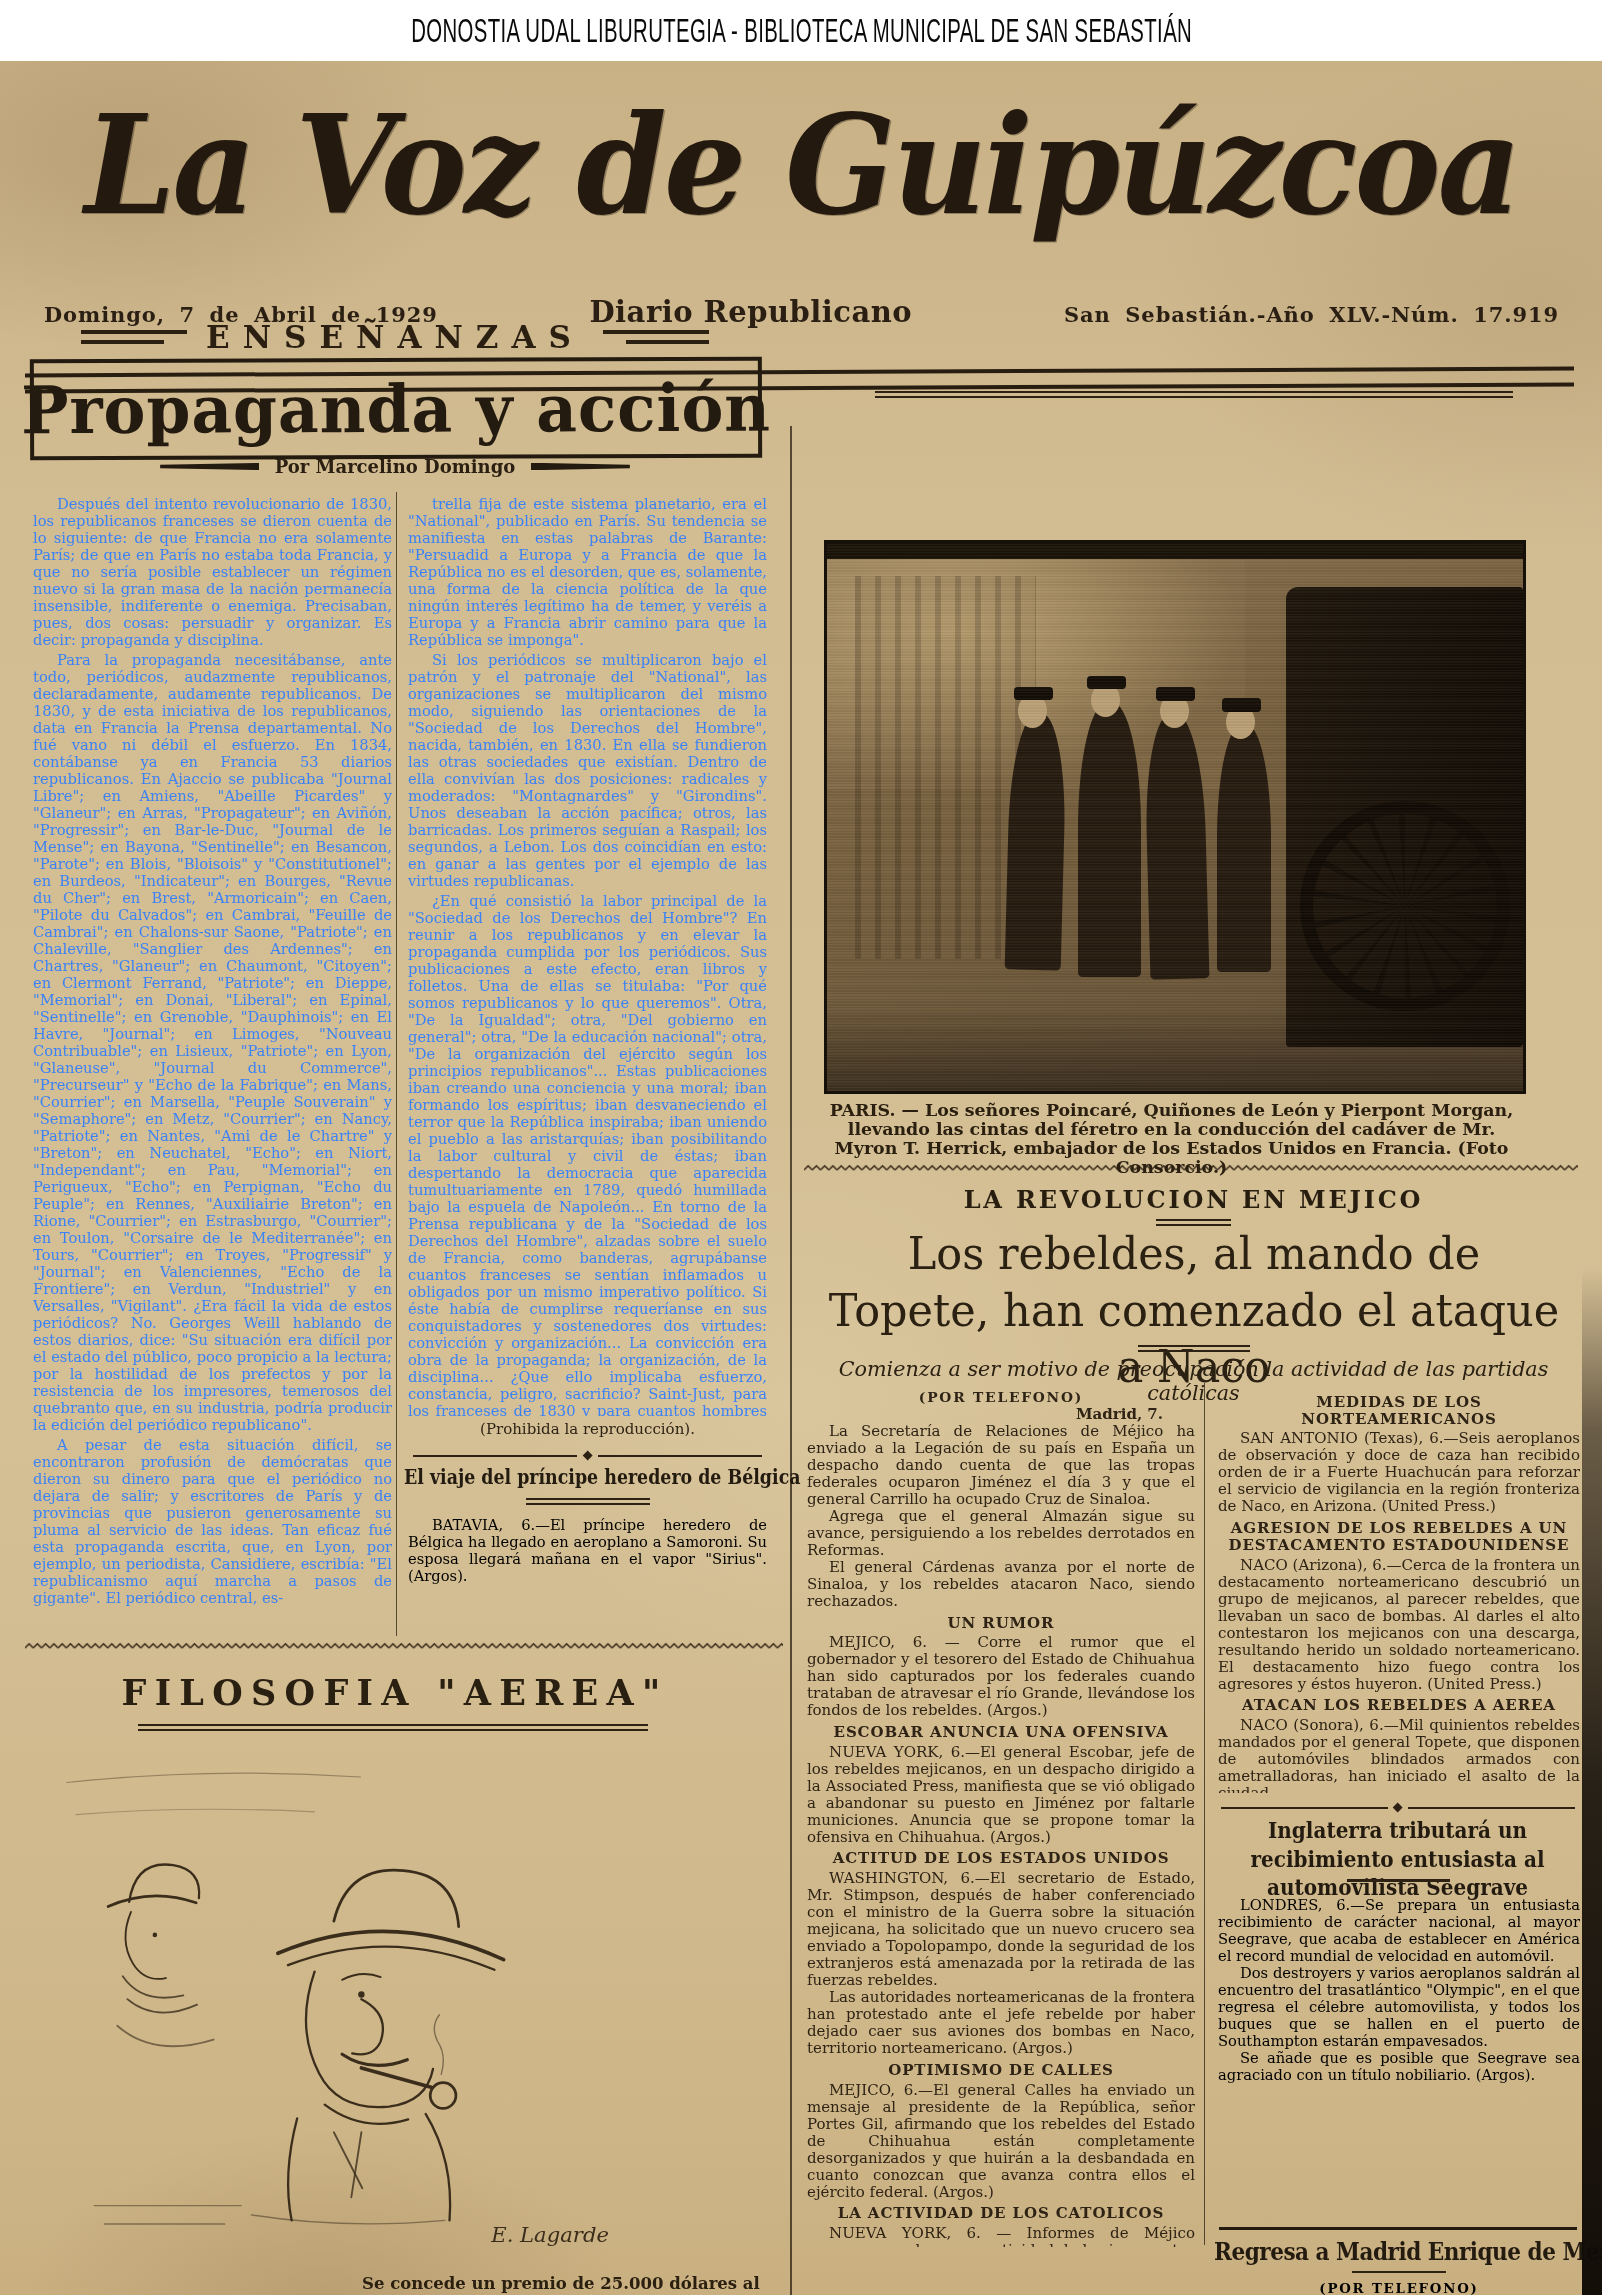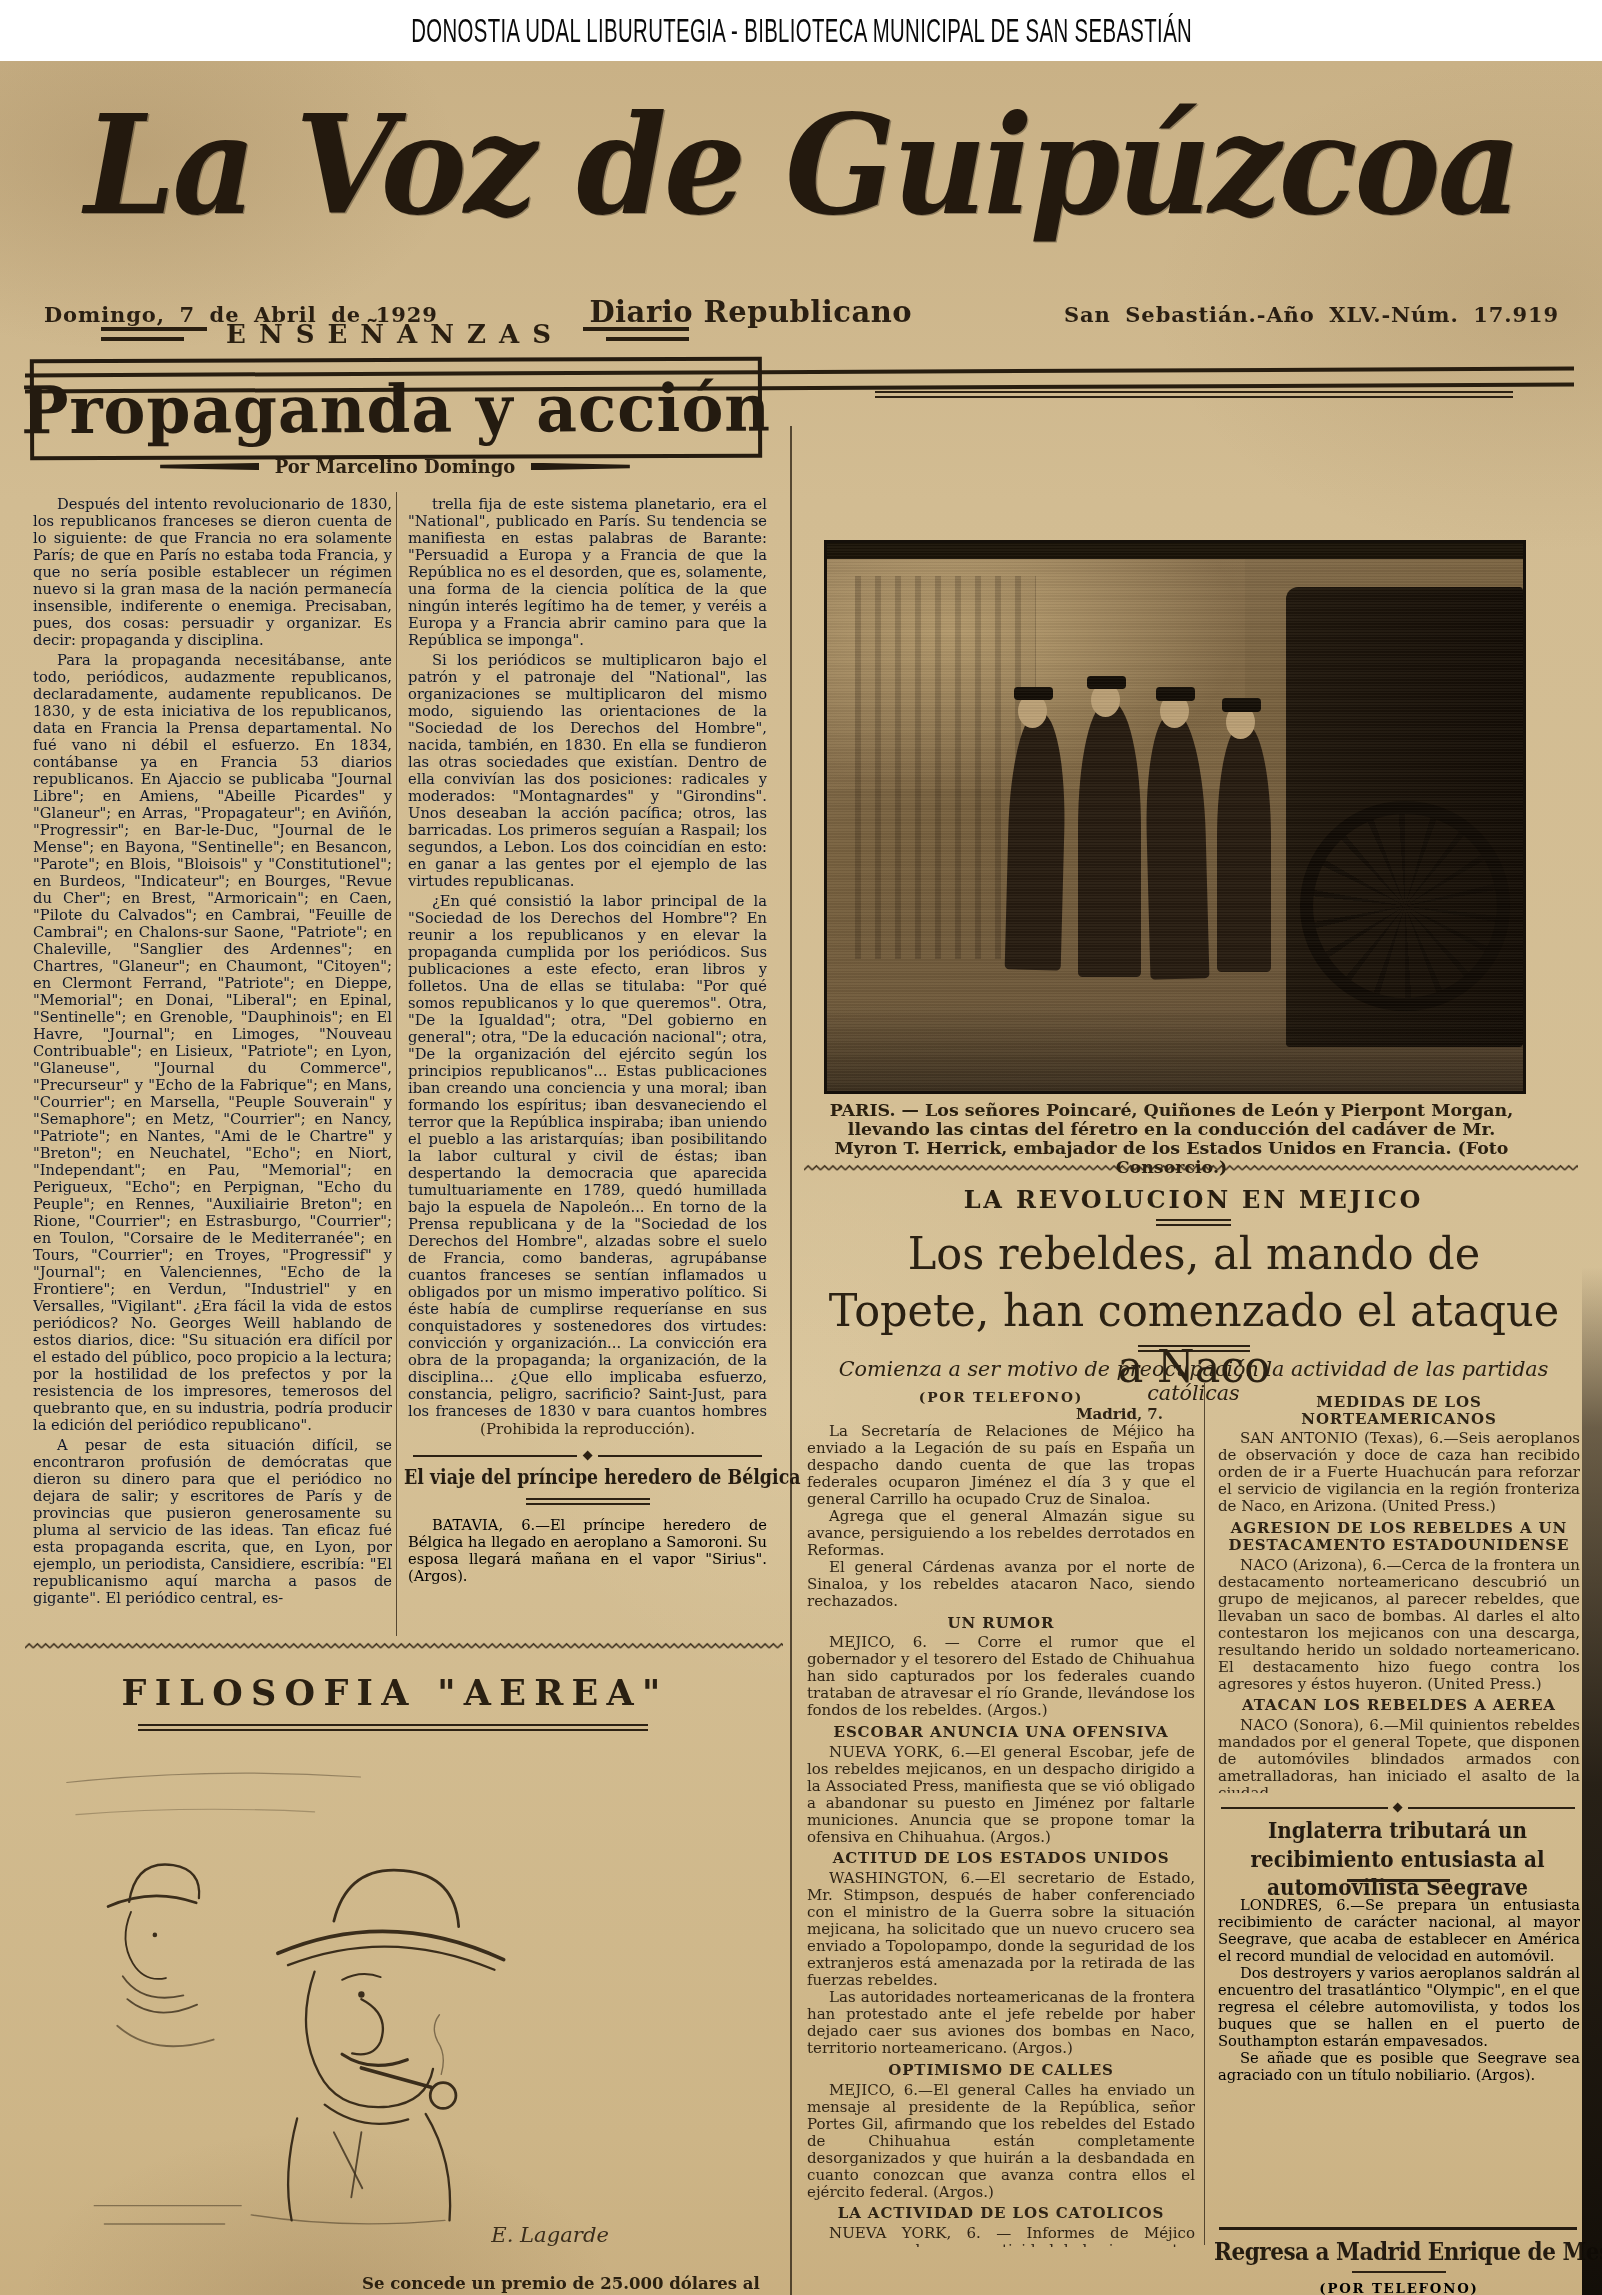--- a/index.html
+++ b/index.html
@@ -35,37 +35,37 @@
   #rule-a{top:370px;} #rule-b{top:386px;}
 
   
   .vrule{position:absolute;background:rgba(43,32,18,.75);}
   #vdiv-center{left:790px;top:426px;width:2.3px;height:1990px;}
   #vdiv-article{left:396px;top:492px;width:1.4px;height:1144px;}
   #vdiv-mex{left:1204px;top:1383px;width:1.4px;height:862px;}
 
   
   #ens-kicker{position:absolute;left:37px;top:319px;width:716px;display:flex;align-items:center;justify-content:center;gap:19px;}
-  #ens-kicker .kick-text{font-weight:700;font-size:26px;letter-spacing:13px;color:#2a1f11;}
+  #ens-kicker .kick-text{font-weight:700;font-size:31px;letter-spacing:13px;color:#2a1f11;}
   .kick-rule{width:106px;display:flex;flex-direction:column;gap:5.5px;}
   .kick-rule i{display:block;height:4.1px;background:#2a1f11;}
   .kick-rule i:last-child{width:78%;align-self:flex-end;}
   .kick-rule.kr-left i:last-child{align-self:flex-start;}
 
   #prop-box{position:absolute;left:30px;top:358px;width:724px;height:93px;border:4.6px solid #241b10;
     display:flex;align-items:center;justify-content:center;transform:rotate(-.2deg);}
   #prop-box .prop-title{font-weight:700;font-size:63px;color:#241b10;letter-spacing:0.9px;white-space:nowrap;transform:scaleY(1.04);}
 
   #byline{position:absolute;left:37px;top:456px;width:716px;display:flex;align-items:center;justify-content:center;gap:15.6px;}
   #byline .by-text{font-weight:700;font-size:18px;color:#2a1f11;}
   .by-bar{width:99px;height:7.3px;background:#241b10;}
   .by-bar.bb-l{clip-path:polygon(0 25%,100% 0,100% 100%,0 75%);}
   .by-bar.bb-r{clip-path:polygon(0 0,100% 25%,100% 75%,0 100%);}
 
-  .artcol{position:absolute;overflow:hidden;font-size:14.7px;line-height:17px;text-align:justify;color:#0f172a;}
+  .artcol{position:absolute;overflow:hidden;font-size:14.7px;line-height:17px;text-align:justify;color:#3b82f6;}
   .artcol p{margin:0 0 2.8px 0;text-indent:24px;}
   #art-col1{left:33px;top:495px;width:359px;height:1139px;}
   #art-col2{left:408px;top:495px;width:359px;height:921px;}
   #prohibida{position:absolute;left:408px;top:1420px;width:359px;text-align:center;font-size:15px;color:#2e2315;}
 
   .orn-rule{display:flex;align-items:center;gap:6.4px;}
   .orn-rule .l{flex:1;height:2.3px;background:#2c2113;}
   .orn-rule .d{width:7.3px;height:7.3px;background:#2c2113;transform:rotate(45deg);}
   #belg-rule{position:absolute;left:413px;top:1452px;width:349px;}
   #belg-head{position:absolute;left:404px;top:1467px;width:367px;text-align:center;font-weight:800;font-size:17.4px;white-space:nowrap;color:#241b10;transform:scaleY(1.15);}

